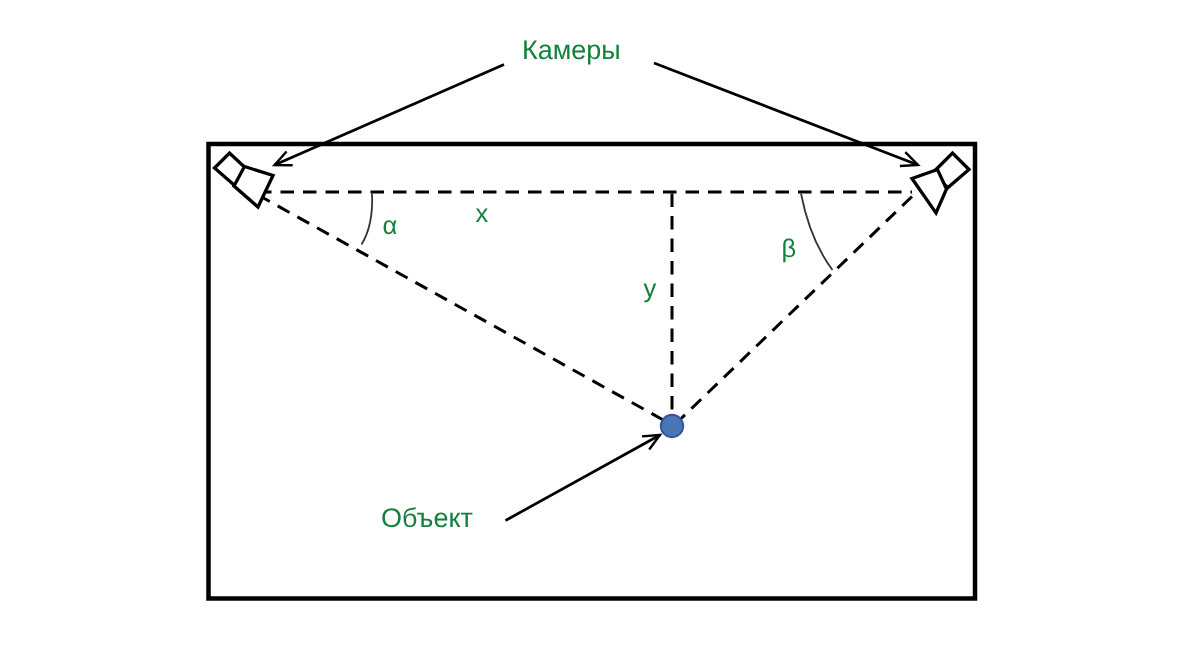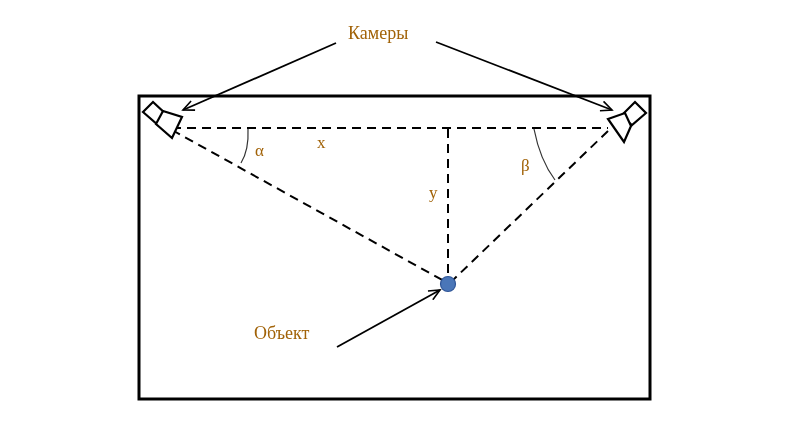--- a/index.html
+++ b/index.html
@@ -1,19 +1,19 @@
 <!DOCTYPE html>
 <html><head>
 <meta charset="utf-8">
 <style>
   html, body { margin: 0; padding: 0; background: #ffffff; }
   body { width: 800px; height: 437px; position: relative; overflow: hidden;
          font-family: "Liberation Sans", "DejaVu Sans", sans-serif; }
   svg { position: absolute; left: 0; top: 0; }
-  .lbl { position: absolute; color: #a16207; font-size: 18px; line-height: 1; white-space: nowrap; font-family: Liberation Serif, serif; }
+  .lbl { position: absolute; color: #15803d; font-size: 18px; line-height: 1; white-space: nowrap; }
   .sym { font-size: 17px; }
 </style>
 </head>
 <body>
 
 <svg width="800" height="437" viewBox="0 0 800 437">
   <defs>
     <marker id="arr" markerWidth="14" markerHeight="12" refX="12" refY="6" orient="auto" markerUnits="userSpaceOnUse">
       <path d="M1,1 L12,6 L1,11" fill="none" stroke="#000" stroke-width="1.6"></path>
     </marker>
@@ -44,17 +44,17 @@
 
   <line x1="336" y1="43" x2="183" y2="110" stroke="#000" stroke-width="1.8" marker-end="url(#arr)"></line>
   <line x1="436" y1="42" x2="612" y2="110" stroke="#000" stroke-width="1.8" marker-end="url(#arr)"></line>
 
   <line x1="337" y1="347" x2="440" y2="290" stroke="#000" stroke-width="1.8" marker-end="url(#arr)"></line>
 
   <circle cx="448" cy="284" r="7.5" fill="#4a76b8" stroke="#2f5597" stroke-width="1.2"></circle>
 </svg>
 
 <div class="lbl" style="left:348px; top:24px;">Камеры</div>
-<div class="lbl" style="left:254px; top:324px;">Объект</div>
+<div class="lbl" style="left:254px; top:336px;">Объект</div>
 <div class="lbl sym" style="left:255px; top:142px;">α</div>
 <div class="lbl sym" style="left:521px; top:157px;">β</div>
 <div class="lbl sym" style="left:317px; top:134px;">x</div>
 <div class="lbl sym" style="left:429px; top:184px;">y</div>
 
 </body></html>

